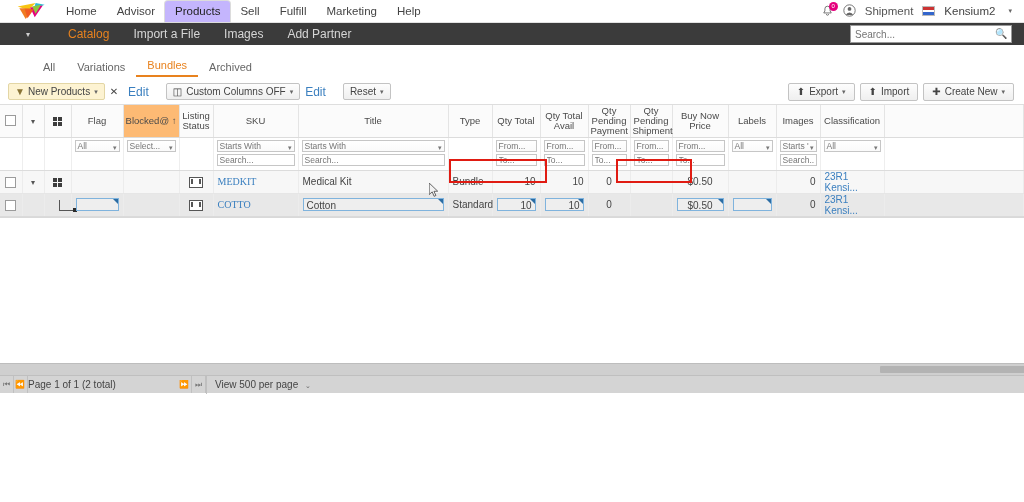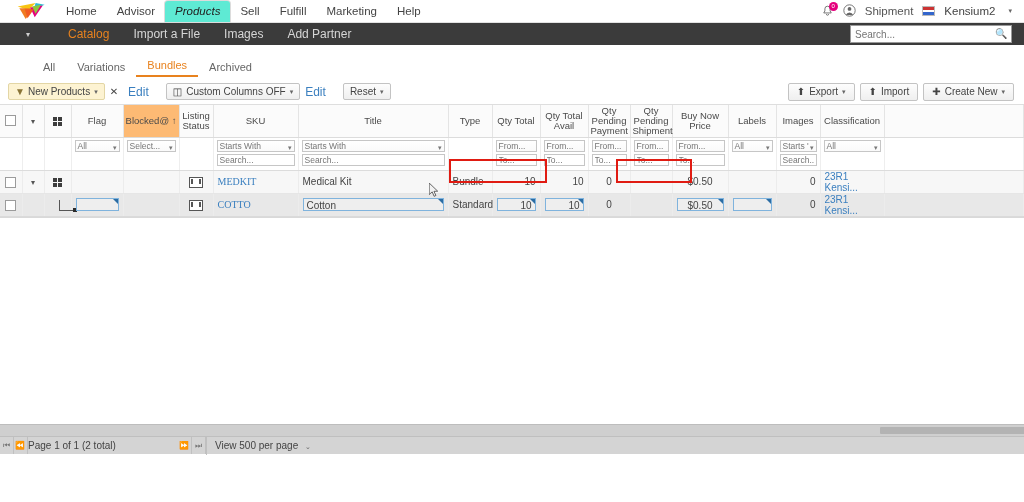--- a/index.html
+++ b/index.html
@@ -2,29 +2,29 @@
 <html><head>
 <meta charset="utf-8">
 <style>
   html,body{margin:0;padding:0;}
   body{
     width:1024px;height:502px;overflow:hidden;
     font-family:"Liberation Sans", sans-serif;
     font-size:11px;color:#333;background:#fff;
     -webkit-font-smoothing:antialiased;
   }
-  .app{position:relative;width:1024px;height:454px;}
+  .app{position:relative;width:1024px;height:393px;}
 
   
   .topbar{height:22px;background:#fff;border-bottom:1px solid #e2e2e2;display:flex;align-items:center;position:relative;}
   .logo-wrap{width:56px;height:22px;position:relative;flex:0 0 56px;}
   .logo{position:absolute;left:14px;top:1px;width:36px;height:20px;}
   .mainnav{display:flex;align-items:flex-end;height:22px;gap:0;}
   .mainnav a{display:block;padding:3px 10px 4px 10px;color:#444;text-decoration:none;font-size:11.5px;line-height:14px;}
-  .mainnav a.active{background:#5eead4;color:#222;border-top-left-radius:3px;border-top-right-radius:3px;position:relative;z-index:3;box-shadow:0 0 0 1px #dcdcdc;font-style:italic;}
+  .mainnav a.active{background:#c4b5fd;color:#222;border-top-left-radius:3px;border-top-right-radius:3px;position:relative;z-index:3;box-shadow:0 0 0 1px #dcdcdc;}
   .topright{margin-left:auto;display:flex;align-items:center;gap:9px;padding-right:12px;}
   .bell{position:relative;width:13px;height:13px;color:#666;}
   .bell-badge{position:absolute;top:-3px;right:-4px;background:#e5007d;color:#fff;border-radius:50%;width:9px;height:9px;font-size:6px;line-height:9px;text-align:center;}
   .acct-link{color:#555;text-decoration:none;font-size:11.5px;}
   .flagico{width:11px;height:8px;display:inline-block;background:linear-gradient(#c33 0 33%,#fff 33% 66%,#36c 66%);border:1px solid #bbb;}
   .user-name{color:#444;font-size:11.5px;}
 
   
   .subnav{height:22px;background:#3b3b3b;display:flex;align-items:center;position:relative;}
   .subnav-logo-slot{width:56px;flex:0 0 56px;position:relative;height:22px;}

